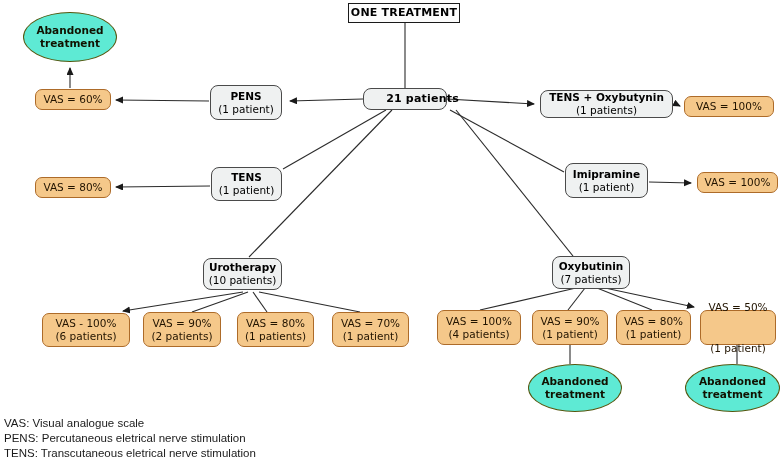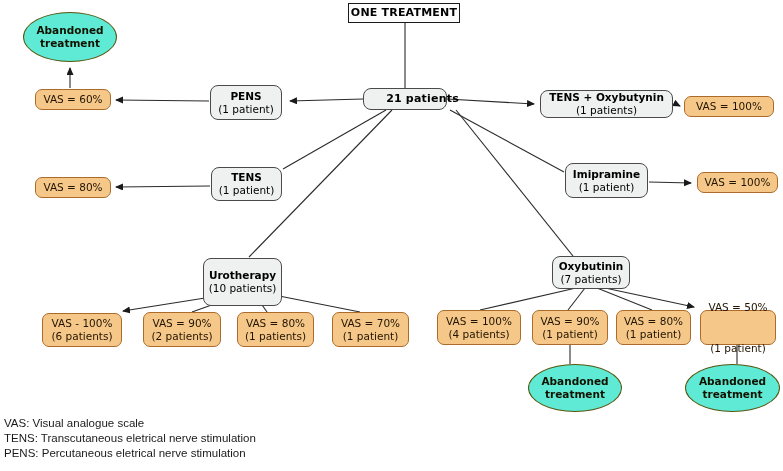--- a/index.html
+++ b/index.html
@@ -112,21 +112,21 @@
   <div class="node gray" style="left:540px;top:90px;width:133px;height:28px;">
     <span class="t">TENS + Oxybutynin</span>
     <span class="s">(1 patients)</span>
   </div>
 
   <div class="node gray" style="left:565px;top:163px;width:83px;height:35px;text-align:right;">
     <span class="t">Imipramine</span>
     <span class="s">(1 patient)</span>
   </div>
 
-  <div class="node gray" style="left:203px;top:258px;width:79px;height:48px;">
+  <div class="node gray" style="left:203px;top:258px;width:79px;height:32px;">
     <span class="t">Urotherapy</span>
     <span class="s">(10 patients)</span>
   </div>
 
   <div class="node gray" style="left:552px;top:256px;width:78px;height:33px;">
     <span class="t">Oxybutinin</span>
     <span class="s">(7 patients)</span>
   </div>
 
   <div class="node orange" style="left:35px;top:89px;width:76px;height:21px;">
@@ -138,21 +138,21 @@
   </div>
 
   <div class="node orange" style="left:684px;top:96px;width:90px;height:21px;">
     <span class="s">VAS = 100%</span>
   </div>
 
   <div class="node orange" style="left:697px;top:172px;width:81px;height:21px;">
     <span class="s">VAS = 100%</span>
   </div>
 
-  <div class="node orange" style="left:42px;top:313px;width:80px;height:34px;">
+  <div class="node orange" style="left:42px;top:313px;width:88px;height:34px;">
     <span class="s">VAS - 100%</span>
     <span class="s">(6 patients)</span>
   </div>
 
   <div class="node orange" style="left:143px;top:312px;width:78px;height:35px;">
     <span class="s">VAS = 90%</span>
     <span class="s">(2 patients)</span>
   </div>
 
   <div class="node orange" style="left:237px;top:312px;width:77px;height:35px;">
@@ -195,17 +195,17 @@
     <span class="t">treatment</span>
   </div>
 
   <div class="node yellow" style="left:685px;top:364px;width:95px;height:48px;">
     <span class="t">Abandoned</span>
     <span class="t">treatment</span>
   </div>
 
   <div class="legend">
     <div>VAS: Visual analogue scale</div>
+    <div>PENS: Percutaneous eletrical nerve stimulation</div>
     <div>TENS: Transcutaneous eletrical nerve stimulation</div>
-    <div>PENS: Percutaneous eletrical nerve stimulation</div>
   </div>
 
 </div>
 
 </body></html>

